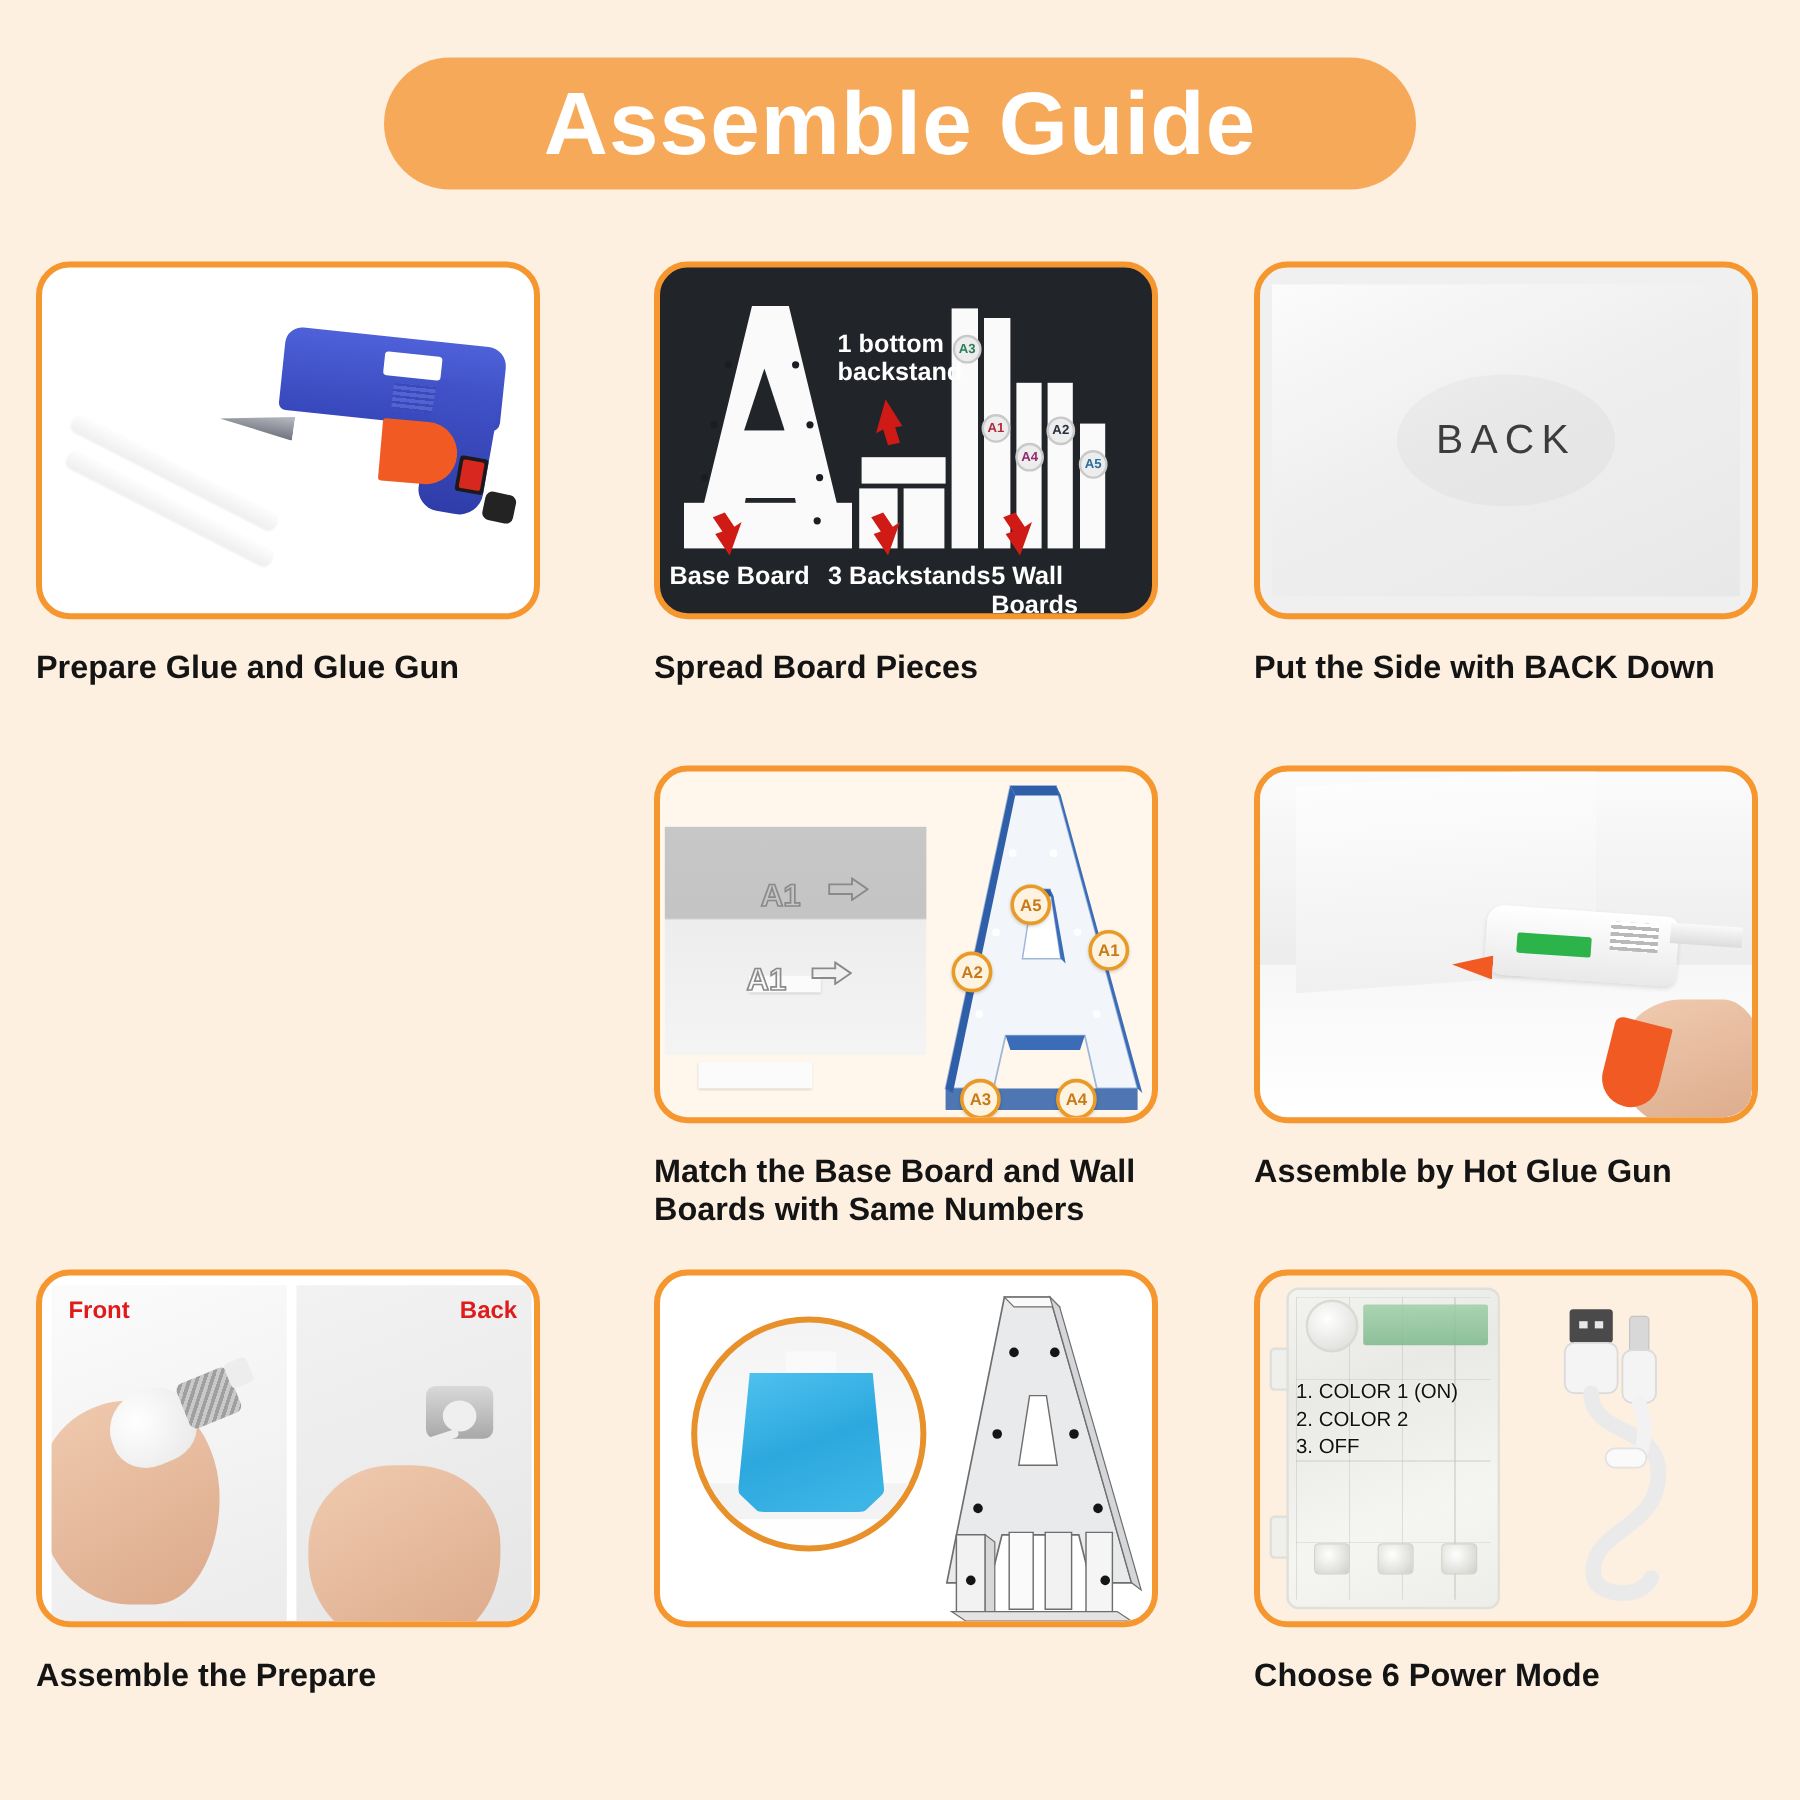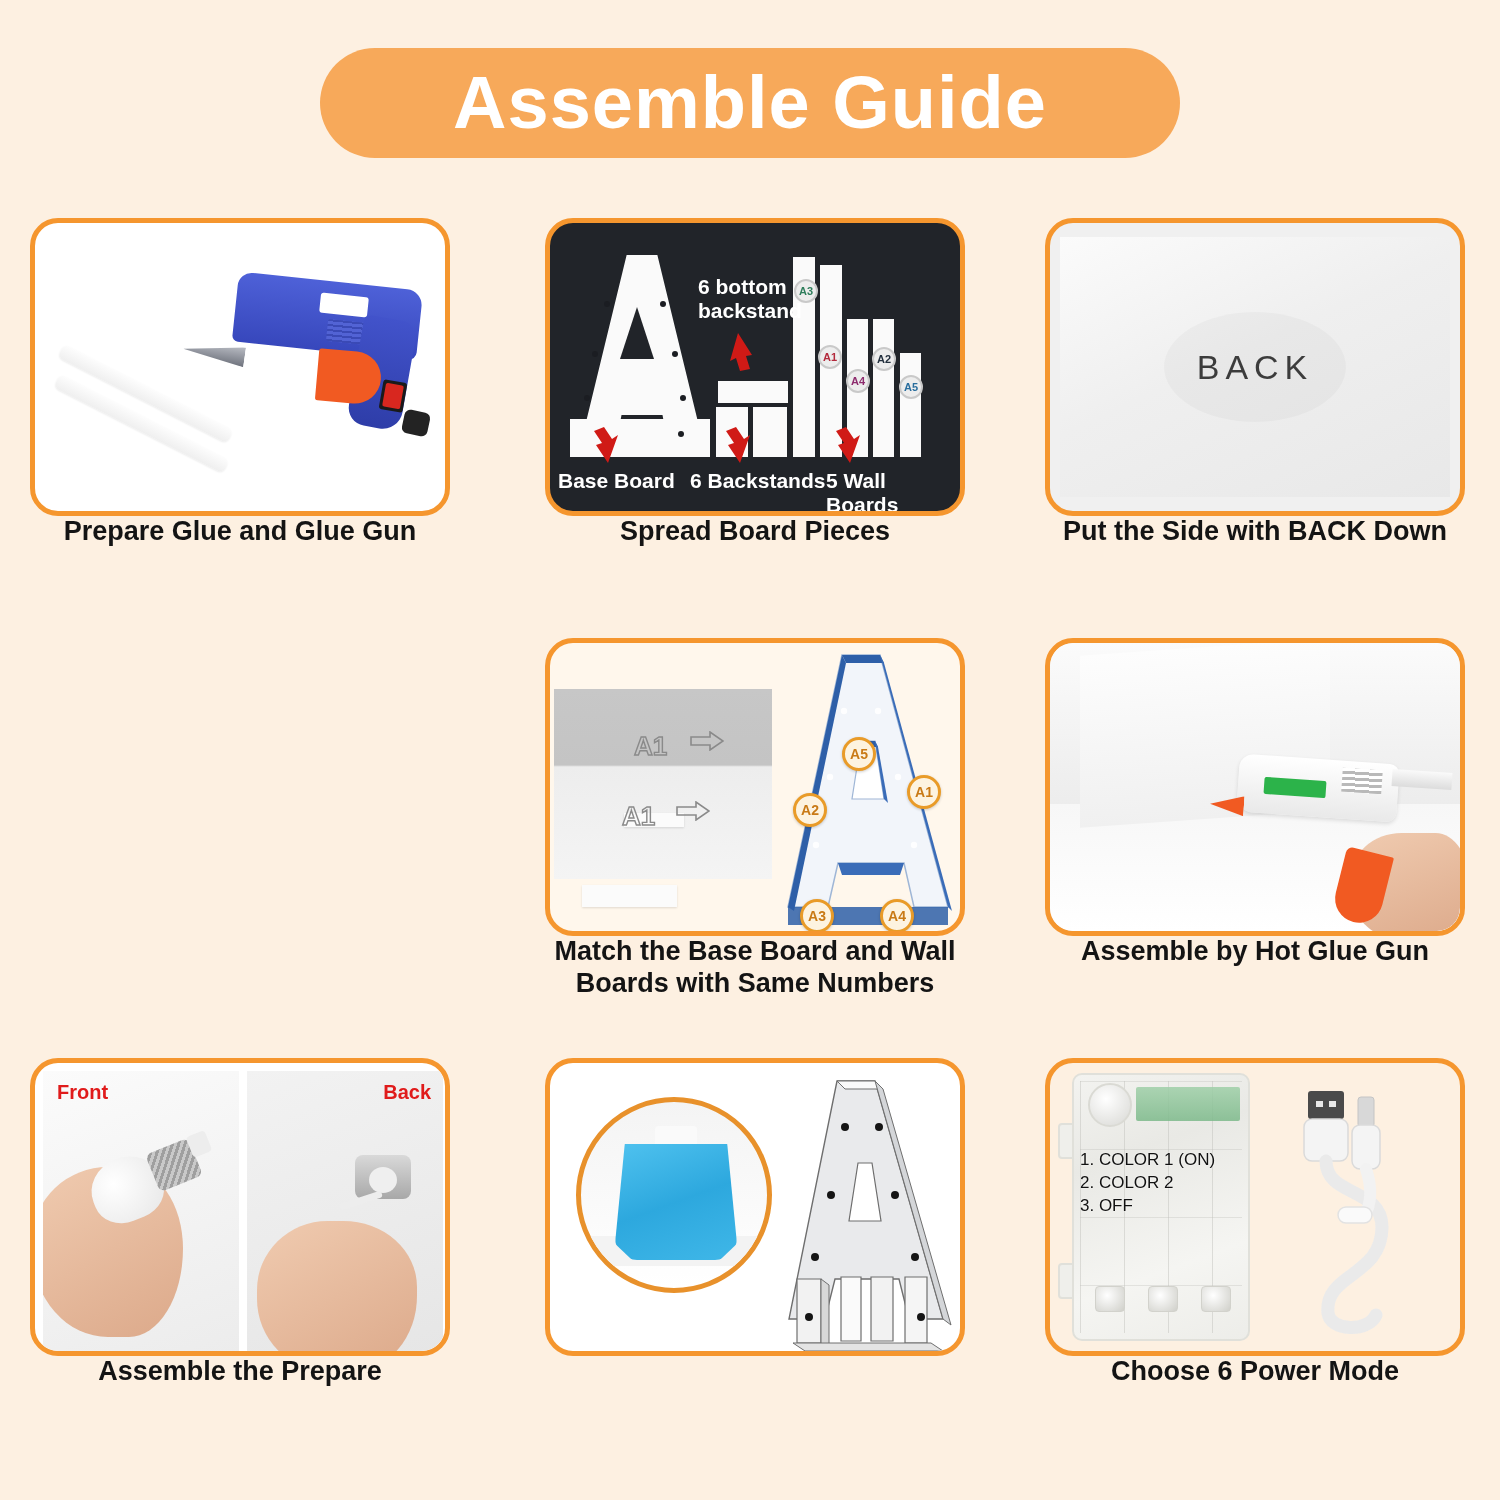--- a/index.html
+++ b/index.html
@@ -56,22 +56,22 @@
     overflow: hidden;
     position: relative;
   }
   .panel-inner {
     position: absolute;
     inset: 0;
     border-radius: 23px;
     overflow: hidden;
   }
   .caption {
-    margin-top: 0;
-    text-align: center;
+    margin-top: 25px;
+    text-align: left;
     font-size: 27px;
     font-weight: bold;
     color: #141414;
     line-height: 1.18;
     font-family: "Liberation Sans", sans-serif;
   }
 
   
   .p-gluegun { background: #FFFFFF; }
   .stick {
@@ -525,25 +525,25 @@
           <div class="wall wall-a2"></div>
           <div class="wall wall-a5"></div>
 
           <div class="pbadge bd-a3">A3</div>
           <div class="pbadge bd-a1">A1</div>
           <div class="pbadge bd-a4">A4</div>
           <div class="pbadge bd-a2">A2</div>
           <div class="pbadge bd-a5">A5</div>
 
           <div class="dlabel dl-bottom">
-            <div>6 bottom</div>
+            <div>1 bottom</div>
             <div>backstand</div>
           </div>
           <div class="dlabel dl-base">Base Board</div>
-          <div class="dlabel dl-backstands">6 Backstands</div>
+          <div class="dlabel dl-backstands">3 Backstands</div>
           <div class="dlabel dl-walls">5 Wall Boards</div>
 
           <svg class="abs" style="left:0;top:0;width:420px;height:298px;pointer-events:none;">
             <g fill="#D01A16">
               <path d="M188 110 L202 132 L196 133 L200 146 L190 148 L186 135 L180 138 Z"></path>
               <path d="M58 240 L46 222 L52 220 L44 208 L54 204 L62 216 L68 212 Z"></path>
               <path d="M190 240 L178 222 L184 220 L176 208 L186 204 L194 216 L200 212 Z"></path>
               <path d="M300 240 L288 222 L294 220 L286 208 L296 204 L304 216 L310 212 Z"></path>
             </g>
           </svg>

